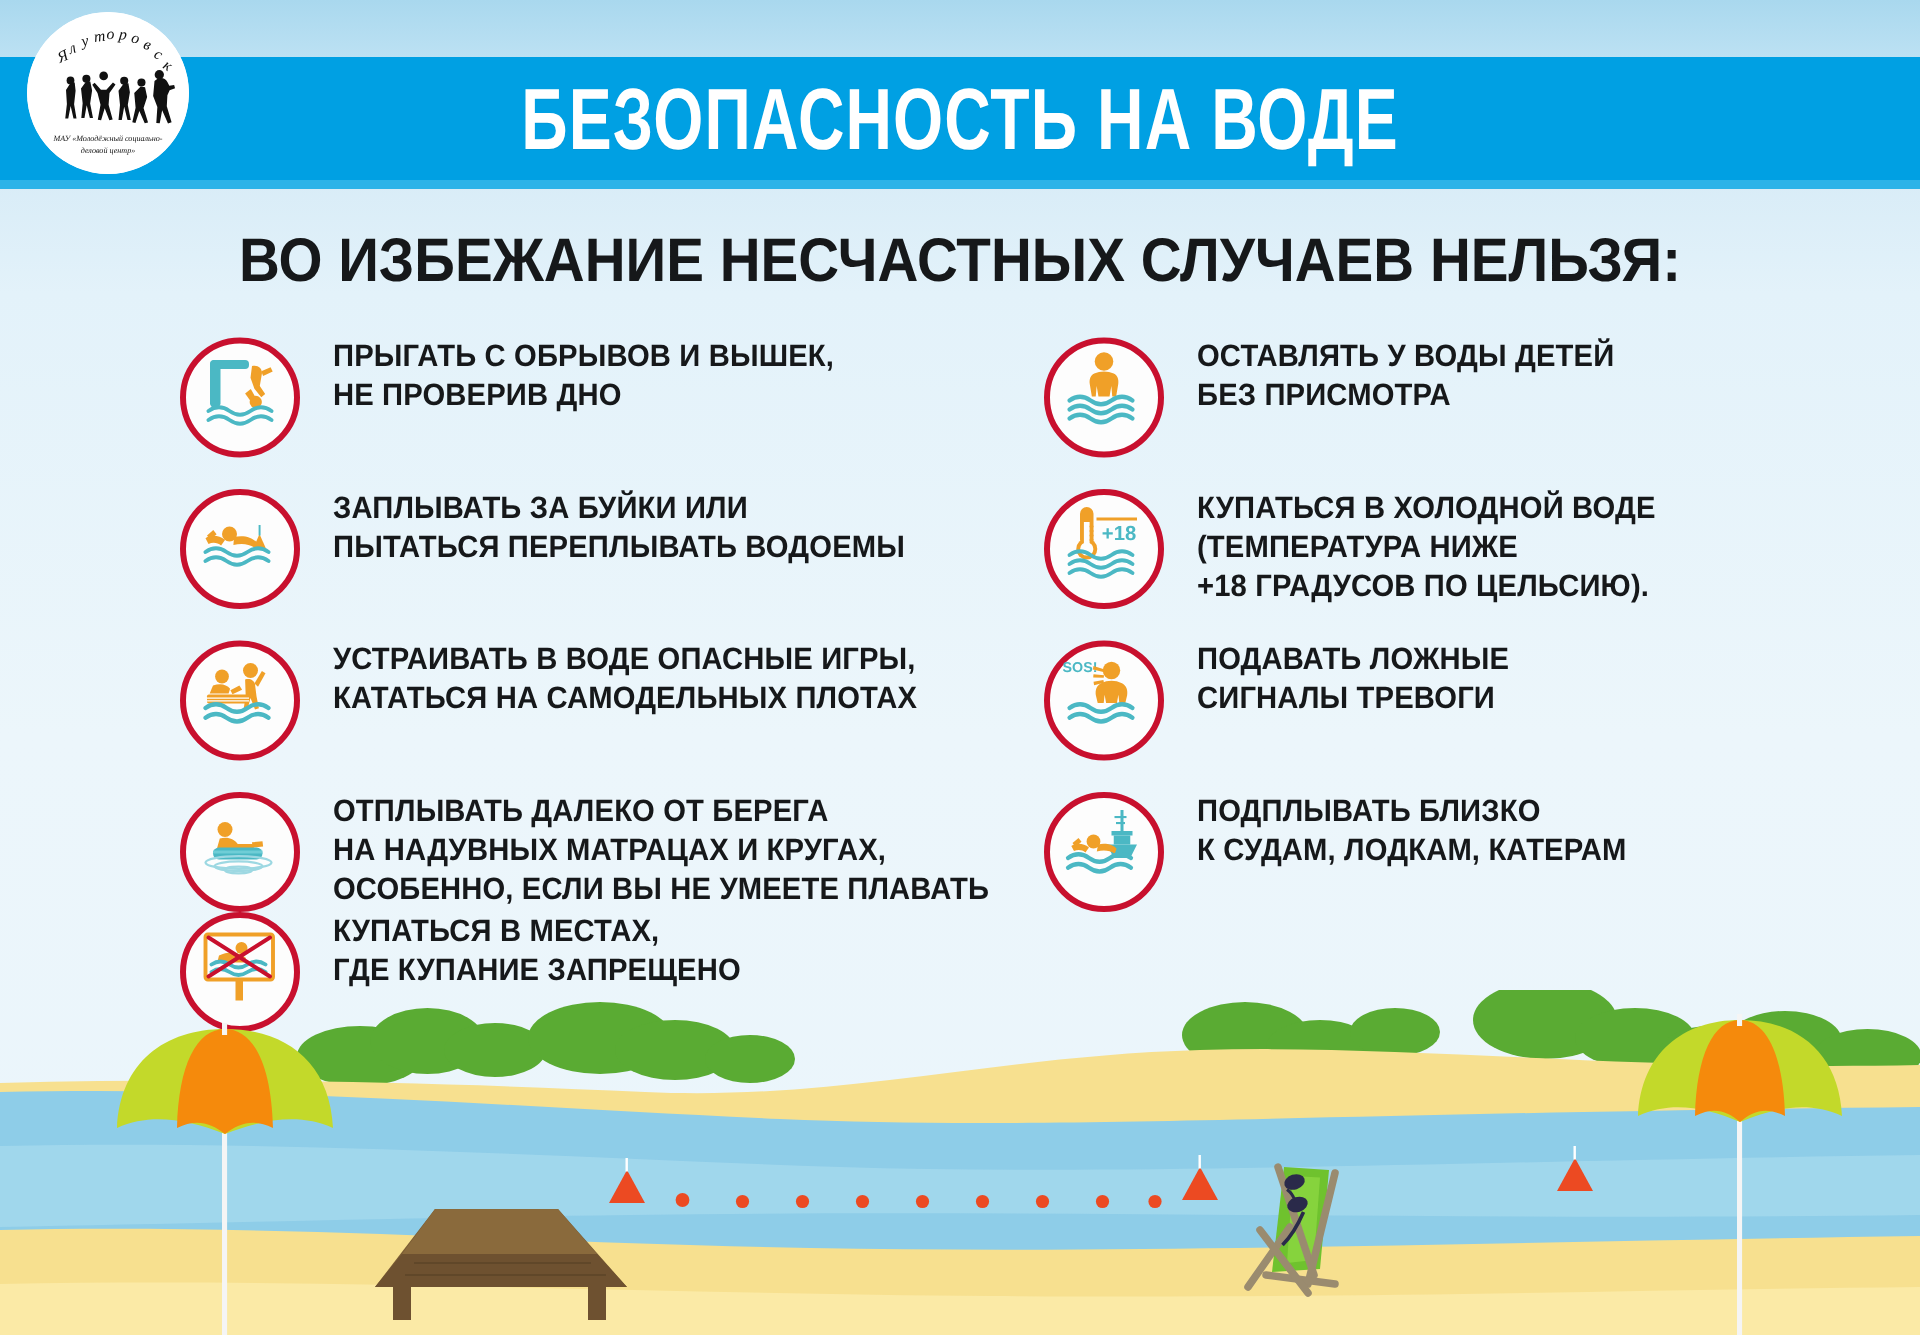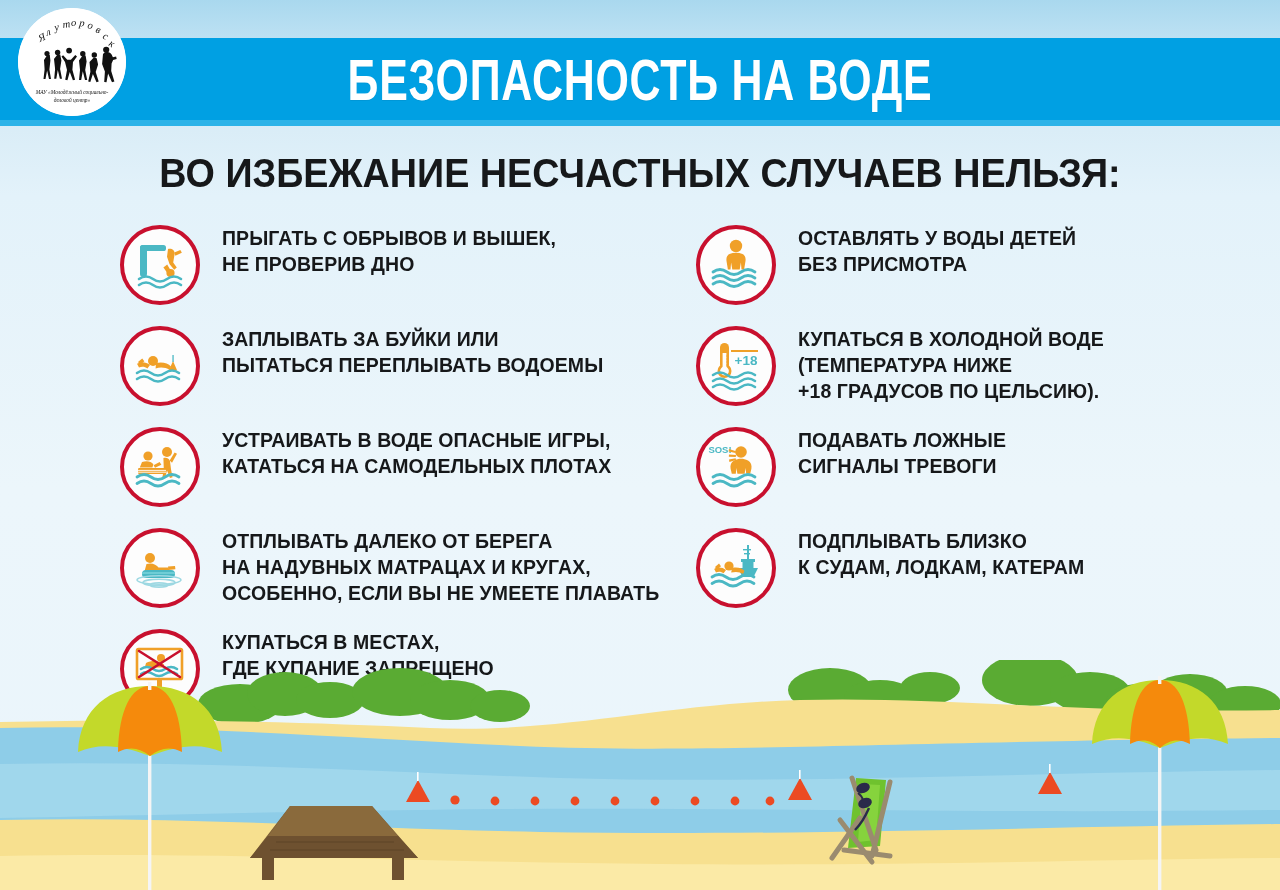--- a/index.html
+++ b/index.html
@@ -50,21 +50,21 @@
   }
   
   .col{position:absolute;top:225px;}
   .col-left{left:120px;width:600px;}
   .col-right{left:696px;width:520px;}
   .rule-row{position:relative;display:flex;align-items:flex-start;}
   .badge{
     flex:0 0 auto;width:80px;height:80px;border-radius:50%;
     border:4px solid #c8102e;background:#fdfdfd;
     position:relative;box-sizing:border-box;
-    display:flex;align-items:center;justify-content:center;text-decoration:underline;
+    display:flex;align-items:flex-start;justify-content:center;text-decoration:underline;
   }
   .badge svg{display:block;}
   .rule-text{
     margin-left:22px;color:#16181a;font-weight:bold;
     font-size:20.5px;line-height:26px;letter-spacing:0.1px;
     transform:scaleX(0.95);transform-origin:left center;
     white-space:nowrap;
   }
   .rule-text span{display:block;}
   
@@ -188,21 +188,21 @@
             <path d="M8 47.5 q7 -5 14 0 t14 0 t14 0"></path>
           </g>
         </svg>
       </div>
       <div class="rule-text">
         <span>УСТРАИВАТЬ В ВОДЕ ОПАСНЫЕ ИГРЫ,</span>
         <span>КАТАТЬСЯ НА САМОДЕЛЬНЫХ ПЛОТАХ</span>
       </div>
     </div>
 
-    <div class="rule-row" style="margin-bottom:21px;">
+    <div class="rule-row" style="">
       <div class="badge">
         <svg width="62" height="62" viewBox="0 0 62 62">
           <g fill="#f0a028">
             <circle cx="21" cy="21" r="5"></circle>
             <path d="M17.5 27 c5 -1.6 10 0.4 12 3.6 l10 0 1 3.6 -25 0z"></path>
             <path d="M39 29.5 l7 -0.6 0.4 3.4 -7 0.8z"></path>
           </g>
           <rect x="13" y="33" width="33" height="8" rx="4" fill="#4bb8c4"></rect>
           <rect x="13" y="35" width="33" height="2" fill="#6fcdd6"></rect>
           <g stroke="#9dd8e2" stroke-width="1.5" fill="none">

